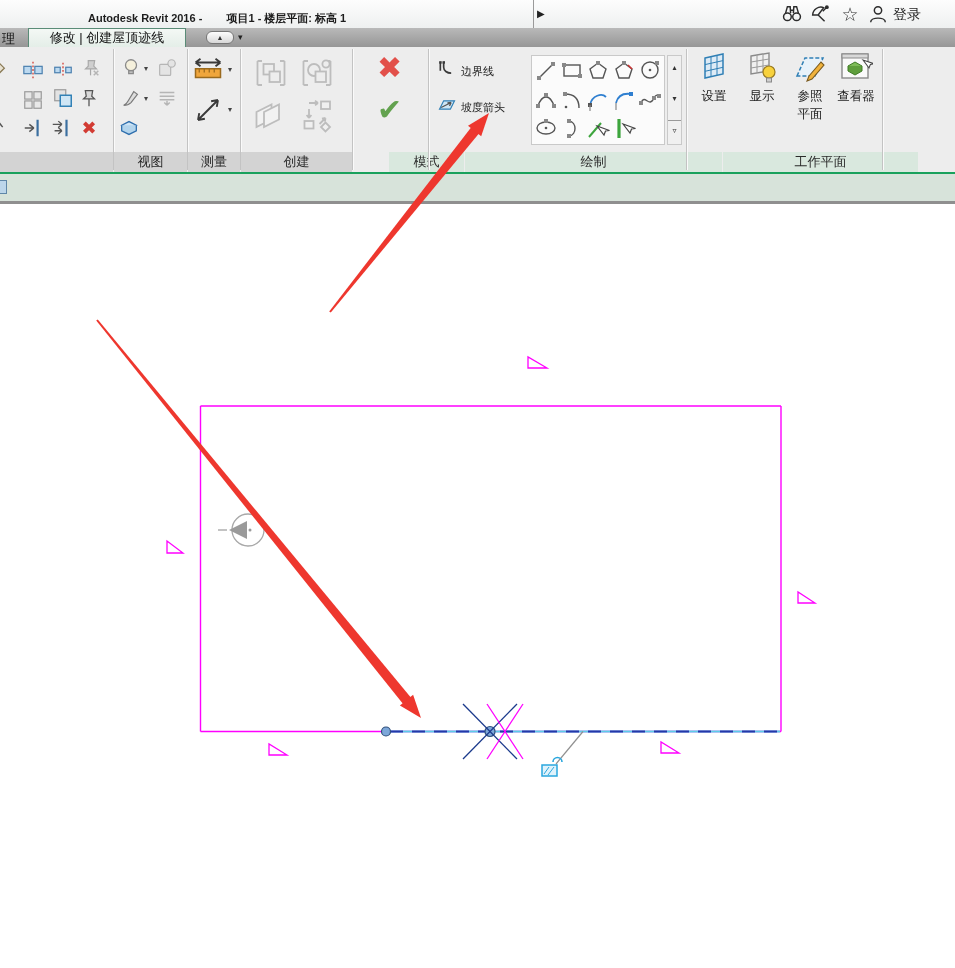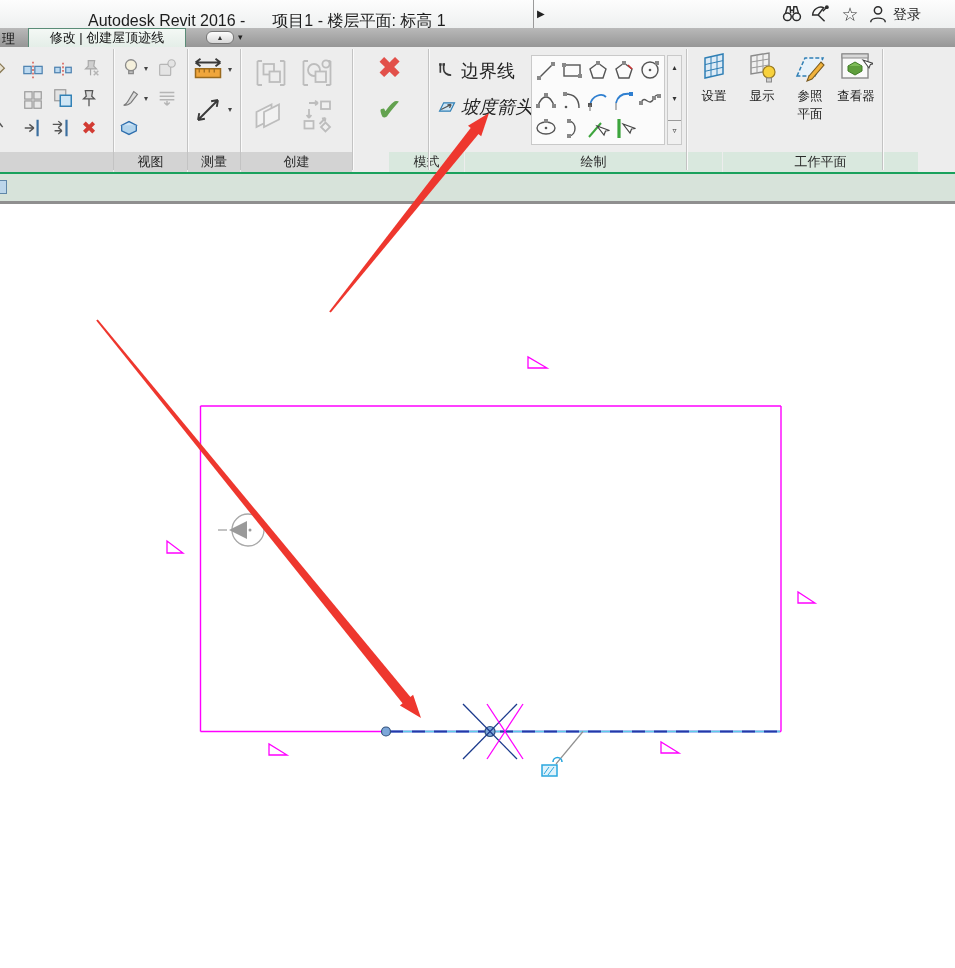--- a/index.html
+++ b/index.html
@@ -3,21 +3,21 @@
 <meta charset="utf-8">
 <style>
   * { margin:0; padding:0; box-sizing:border-box; }
   html,body { width:955px; height:968px; overflow:hidden; background:#fff;
     font-family:"Liberation Sans", sans-serif; }
   .app { position:relative; width:955px; height:968px; background:#fff; }
 
   
   .titlebar { position:absolute; left:0; top:0; width:955px; height:28px;
     background:linear-gradient(#fdfdfd,#eef0f0); }
-  .title-text { position:absolute; left:88px; top:11px; font-size:16px; color:#1d1d1d; }
+  .title-text { position:absolute; left:88px; top:11px; font-size:11px; color:#1d1d1d;font-weight:bold; }
   .title-sep { position:absolute; left:533px; top:0; width:1px; height:28px; background:#9a9a9a; }
   .play-btn { position:absolute; left:537px; top:8px; font-size:10px; color:#222; cursor:pointer; }
   .search-box { position:absolute; left:548px; top:2px; width:228px; height:23px;
     border:1px solid #3c3c3c; background:#fff; font-style:italic; font-size:13px;
     color:#6f6f6f; padding:2px 5px; font-family:"Liberation Sans",sans-serif; }
   .tb-icon { position:absolute; top:3px; width:24px; height:22px; }
   .tb-icon svg { width:100%; height:100%; }
   .login-label { position:absolute; left:893px; top:6px; font-size:14px; color:#1d1d1d; cursor:pointer; }
 
   
@@ -44,21 +44,21 @@
   .mini-ic { position:absolute; width:22px; height:22px; }
   .mini-ic svg { width:100%; height:100%; }
   .dd { position:absolute; font-size:8px; color:#444; }
   .big-btn { position:absolute; top:3px; width:46px; height:94px; text-align:center; cursor:pointer; }
   .big-btn .bicon { display:block; margin:0 auto; width:34px; height:36px; }
   .big-btn .blabel { font-size:12.5px; color:#222; line-height:15px; margin-top:3px; }
 
   .mode-x { position:absolute; left:24px; top:6px; font-size:30px; color:#e2504a; line-height:30px; cursor:pointer; }
   .mode-check { position:absolute; left:24px; top:48px; font-size:30px; color:#63a24f; line-height:30px; cursor:pointer; }
 
-  .draw-opt { position:absolute; left:8px; height:24px; font-size:18px; color:#222; cursor:pointer; white-space:nowrap; }
+  .draw-opt { position:absolute; left:8px; height:24px; font-size:11px; color:#222; cursor:pointer; white-space:nowrap; }
   .draw-opt .oicon { display:inline-block; width:20px; height:18px; vertical-align:-4px; margin-right:4px; }
   .draw-grid { position:absolute; left:102px; top:8px; width:134px; height:90px;
     background:#fbfbfb; border:1px solid #c9c9c9; }
   .dg-cell { position:absolute; width:26px; height:29px; cursor:pointer; }
   .dg-cell svg { width:100%; height:100%; }
   .dg-scroll { position:absolute; left:238px; top:8px; width:15px; height:90px;
     border:1px solid #c9c9c9; background:#f0f0f0; }
   .dg-sbtn { position:absolute; left:0; width:13px; height:20px; font-size:8px; color:#333;
     text-align:center; line-height:20px; cursor:pointer; }
 
@@ -295,21 +295,21 @@
     <div class="panel ctx" style="left:429px;width:257px;">
       <div class="draw-opt" style="top:12px;">
         <span class="oicon">
           <svg viewBox="0 0 24 24">
               <path d="M4 4 v10 M8 4 v6 C8 14,12 17,17 17" stroke="#3a3a3a" stroke-width="2" fill="none"></path>
               <rect x="2.6" y="2.6" width="3" height="3" fill="#3a3a3a"></rect>
               <rect x="6.6" y="2.6" width="3" height="3" fill="#3a3a3a"></rect>
             </svg>
         </span><span>边界线</span>
       </div>
-      <div class="draw-opt" style="top:48px;font-style:italic;">
+      <div class="draw-opt" style="top:48px;">
         <span class="oicon">
           <svg viewBox="0 0 24 24">
               <path d="M3 17 L8 7 H21 L16 17 Z" fill="#cfe6f5" stroke="#2f7fb5" stroke-width="1.4"></path>
               <path d="M5 15 L17 9 M17 9 l-4.5 .4 M17 9 l-2 4" stroke="#555" stroke-width="1.6" fill="none"></path>
             </svg>
         </span><span>坡度箭头</span>
       </div>
 
       <div class="draw-grid">
         <div class="dg-cell" style="left:1px;top:0;">

